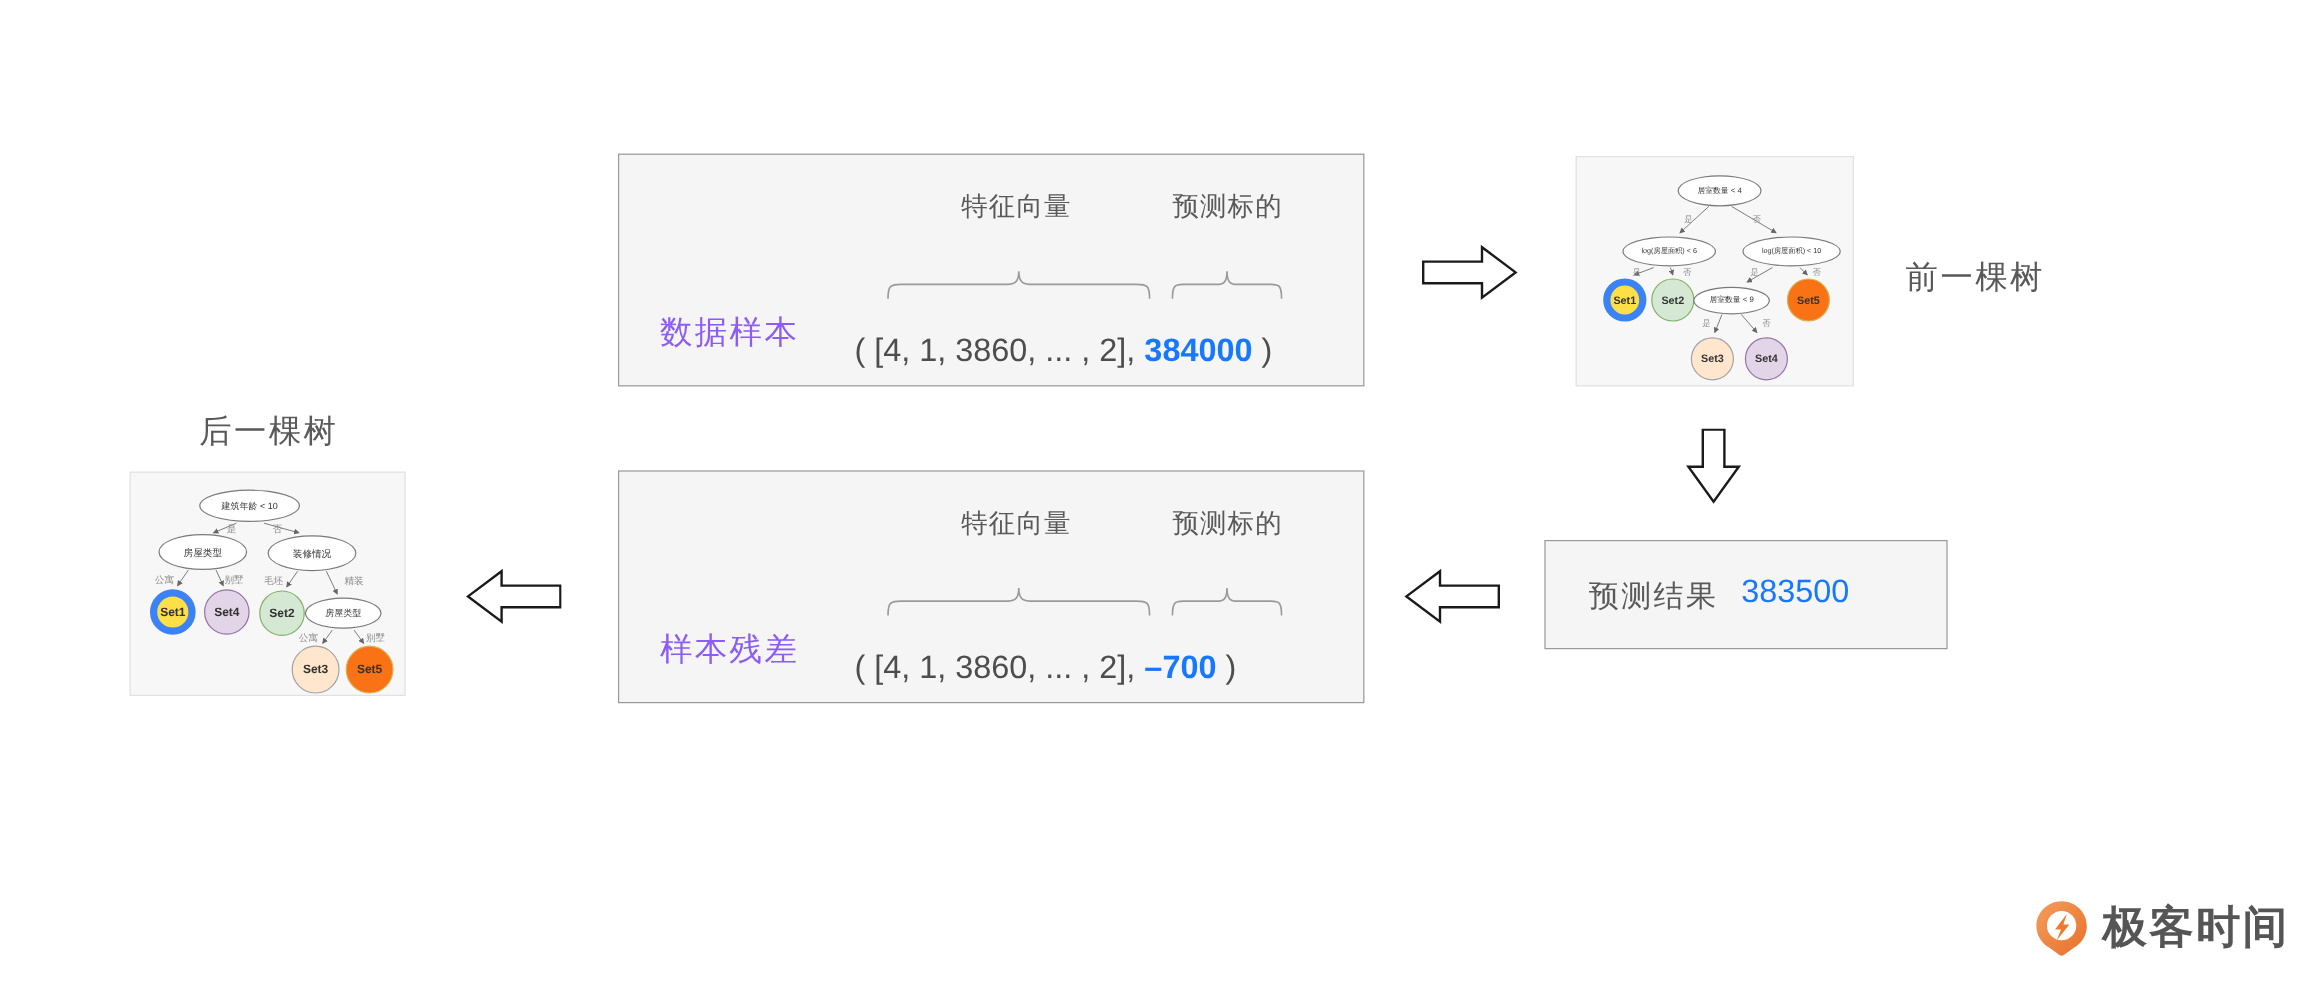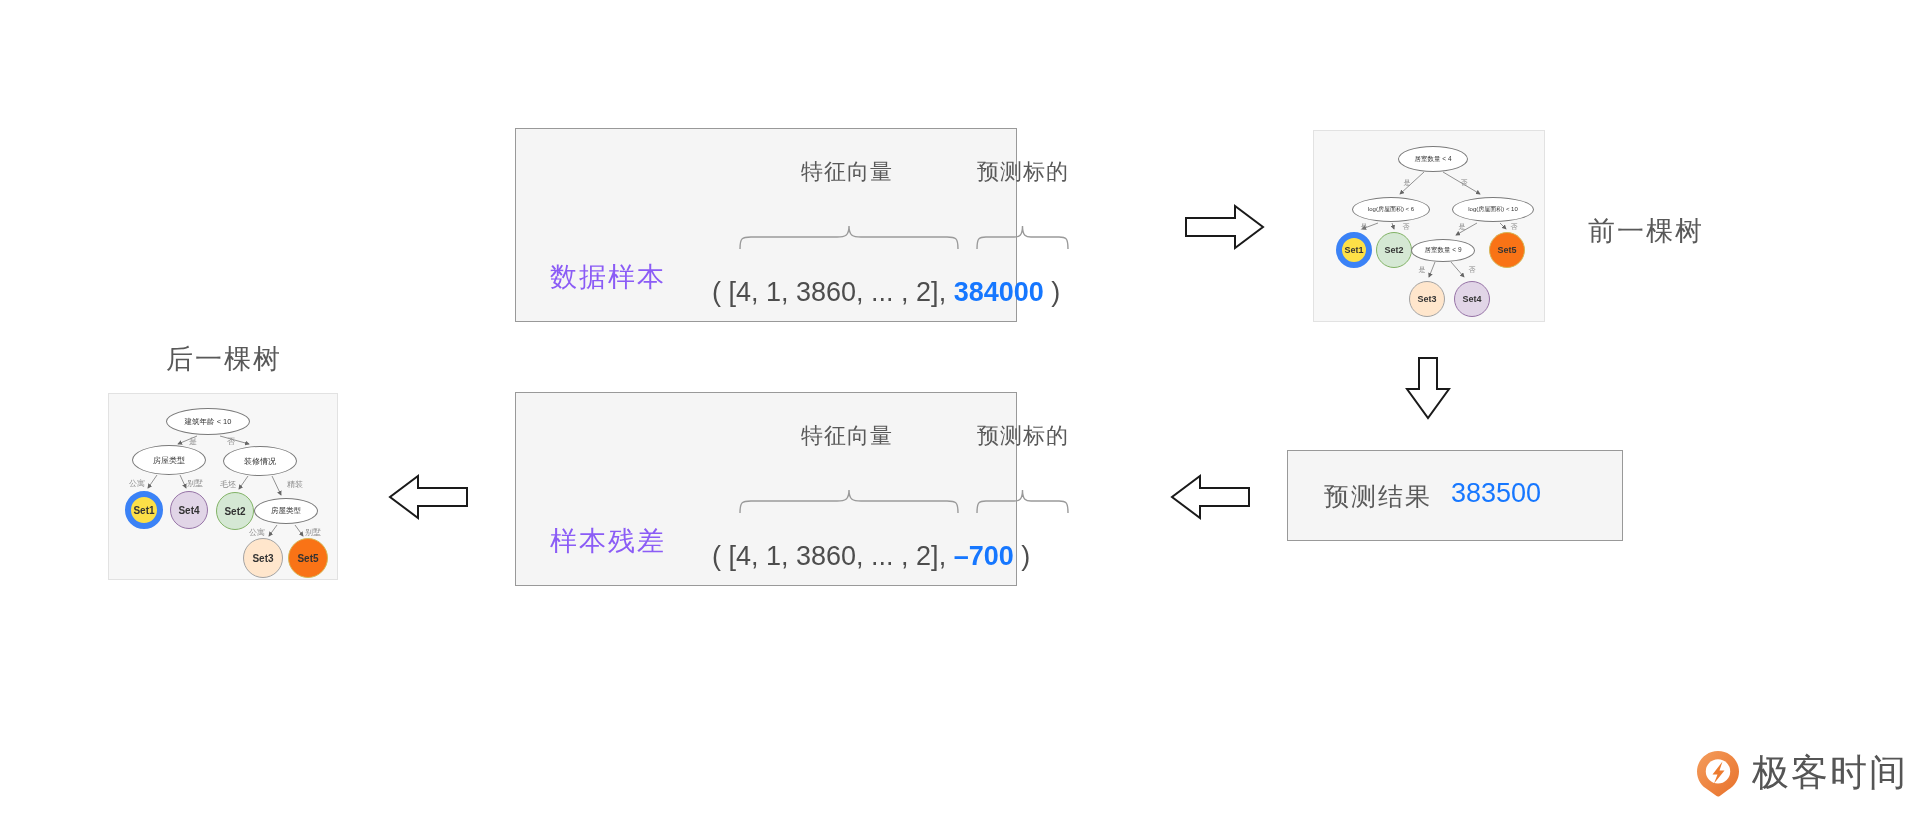--- a/index.html
+++ b/index.html
@@ -5,21 +5,21 @@
   html,body{margin:0;padding:0;}
   body{
     width:1920px;height:830px;background:#ffffff;overflow:hidden;
     font-family:"Liberation Sans","DejaVu Sans",sans-serif;
     -webkit-font-smoothing:antialiased;
   }
   .stage{position:relative;width:1920px;height:830px;}
 
   
   .big-box{
-    position:absolute;width:502px;height:194px;
+    position:absolute;width:622px;height:194px;
     background:#f5f5f5;border:1px solid #999999;box-sizing:border-box;
   }
   .col-label{
     position:absolute;width:140px;text-align:center;
     font-size:22px;color:#595959;letter-spacing:1px;
   }
   .brace-svg{position:absolute;}
   .value-row{position:absolute;left:0;top:124px;width:100%;height:48px;}
   .row-label{
     position:absolute;left:34px;top:6px;font-size:27px;color:#8b5cf6;letter-spacing:2px;
@@ -63,21 +63,21 @@
     position:absolute;font-size:7px;color:#8c8c8c;white-space:nowrap;transform:translate(-50%,-50%);
   }
   .t2 .elabel{font-size:8px;}
   .edges{position:absolute;left:0;top:0;}
 
   
   .flow-arrow{position:absolute;}
 
   
   .logo{position:absolute;left:1694px;top:748px;display:flex;align-items:center;}
-  .logo-text{font-size:37px;font-weight:normal;color:#555555;letter-spacing:2px;margin-left:10px;}
+  .logo-text{font-size:37px;font-weight:bold;color:#555555;letter-spacing:2px;margin-left:10px;}
 </style>
 </head>
 <body>
 
 <div class="stage">
 
   <div class="big-box" style="left:515px;top:128px;">
     <span class="col-label" style="left:261px;top:28px;">特征向量</span>
     <span class="col-label" style="left:437px;top:28px;">预测标的</span>
     <svg class="brace-svg" style="left:223px;top:94px;" width="220" height="27" viewBox="0 0 220 27">

